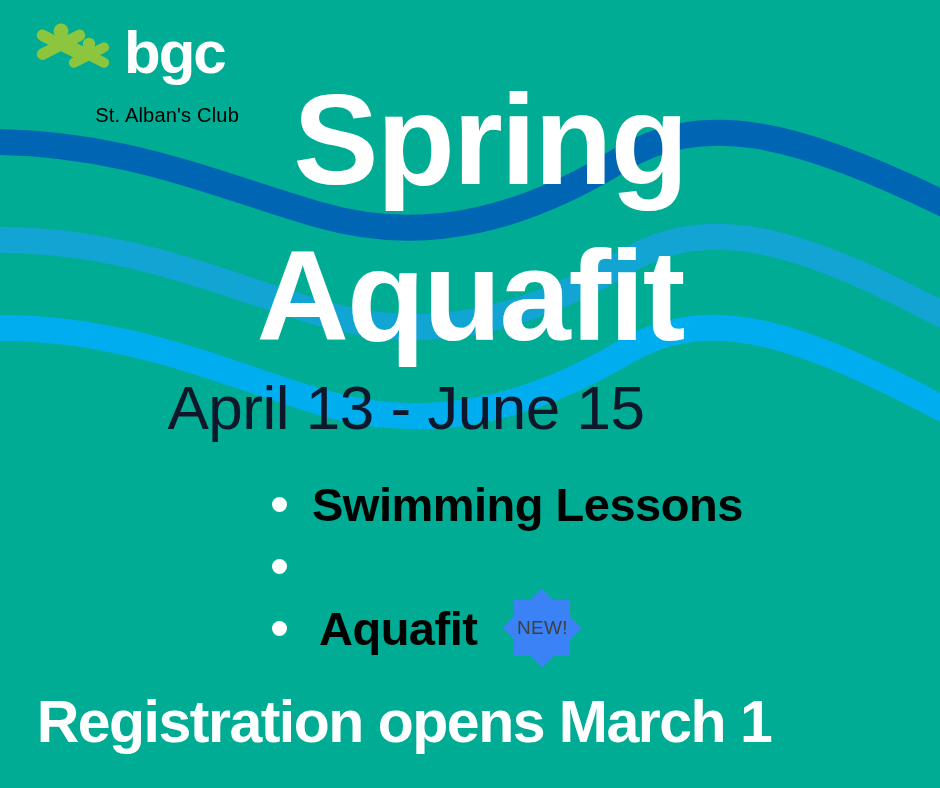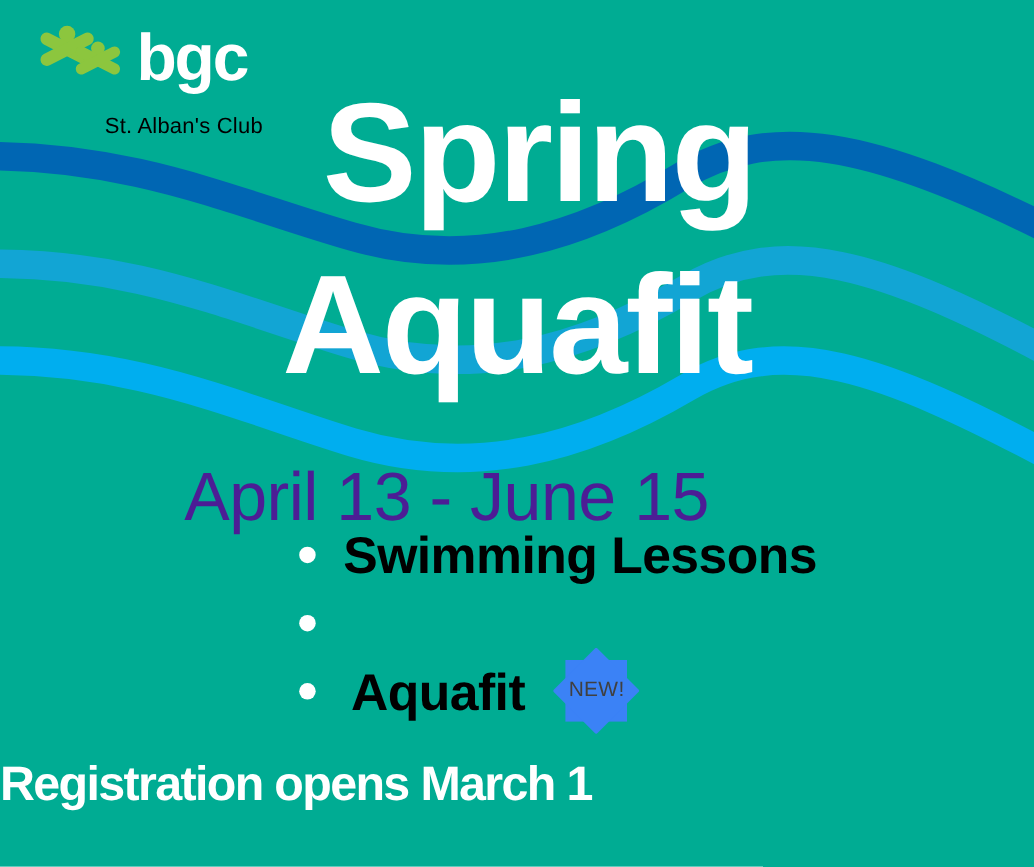--- a/index.html
+++ b/index.html
@@ -87,26 +87,25 @@
     box-sizing: border-box;
     font-size: 128px;
   }
   .subhead {
     position: absolute;
     z-index: 5;
     top: 372px;
     left: 0;
     width: 812px;
     text-align: center;
-    color: #4c1d95;
+    color: #0f172a;
     font-size: 62px;
     font-weight: normal;
     letter-spacing: -0.5px;
     white-space: nowrap;
-    margin-top: 45px;
   }
 
   
   .bullets {
     position: absolute;
     z-index: 5;
     top: 474px;
     left: 272px;
     width: 620px;
   }
@@ -159,23 +158,23 @@
     white-space: nowrap;
   }
 
   
   .cta {
     position: absolute;
     z-index: 5;
     top: 688px;
     left: 0;
     width: 808px;
-    text-align: left;
+    text-align: center;
     color: #ffffff;
-    font-size: 44px;
+    font-size: 59px;
     font-weight: bold;
     letter-spacing: -1.5px;
     white-space: nowrap;
   }
 </style>
 </head>
 <body>
 
 <div id="poster" style="background: rgb(0, 172, 147);">
 

